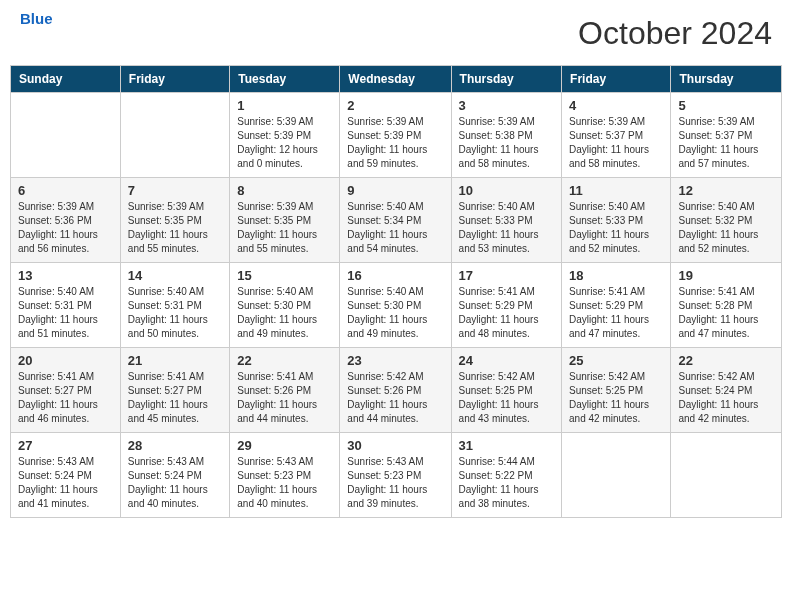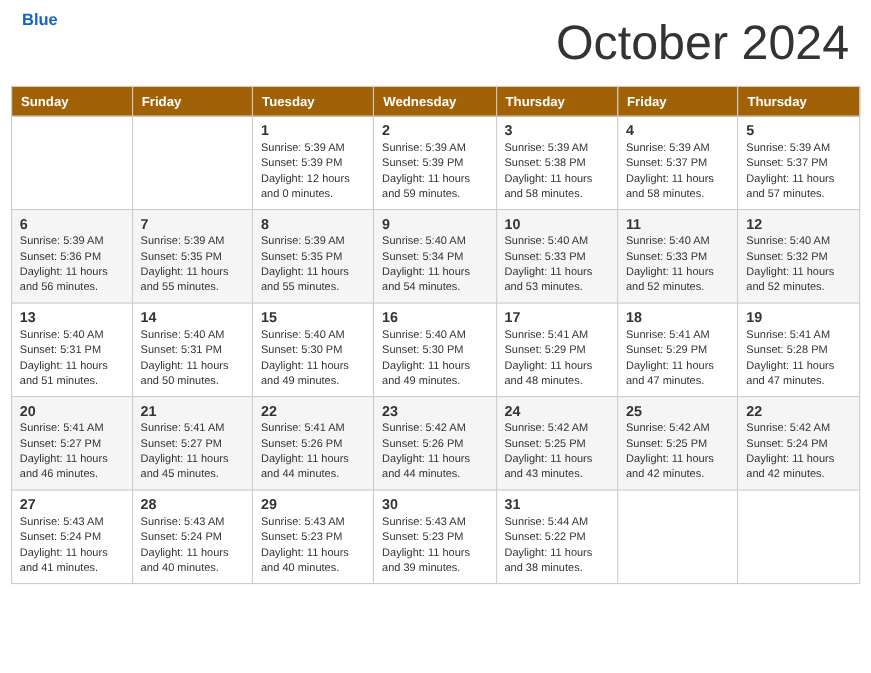--- a/index.html
+++ b/index.html
@@ -34,35 +34,35 @@
     .logo-blue { color: #1565C0; }
     .logo-icon {
       width: 18px;
       height: 18px;
       margin-left: 2px;
     }
     .title-section {
       text-align: right;
     }
     .month-title {
-      font-size: 44px;
+      font-size: 32px;
       font-weight: normal;
       color: #333;
     }
     .location {
       font-size: 14px;
       color: #555;
     }
     .calendar {
       width: 100%;
       border-collapse: collapse;
       font-size: 10.5px;
     }
     .calendar th {
-      background-color: #a16207;
+      background-color: #0c4a6e;
       color: #fff;
       text-align: left;
       padding: 6px 8px;
       font-size: 12px;
       font-weight: bold;
       border: 1px solid #ccc;
     }
     .calendar td {
       border: 1px solid #ccc;
       vertical-align: top;

